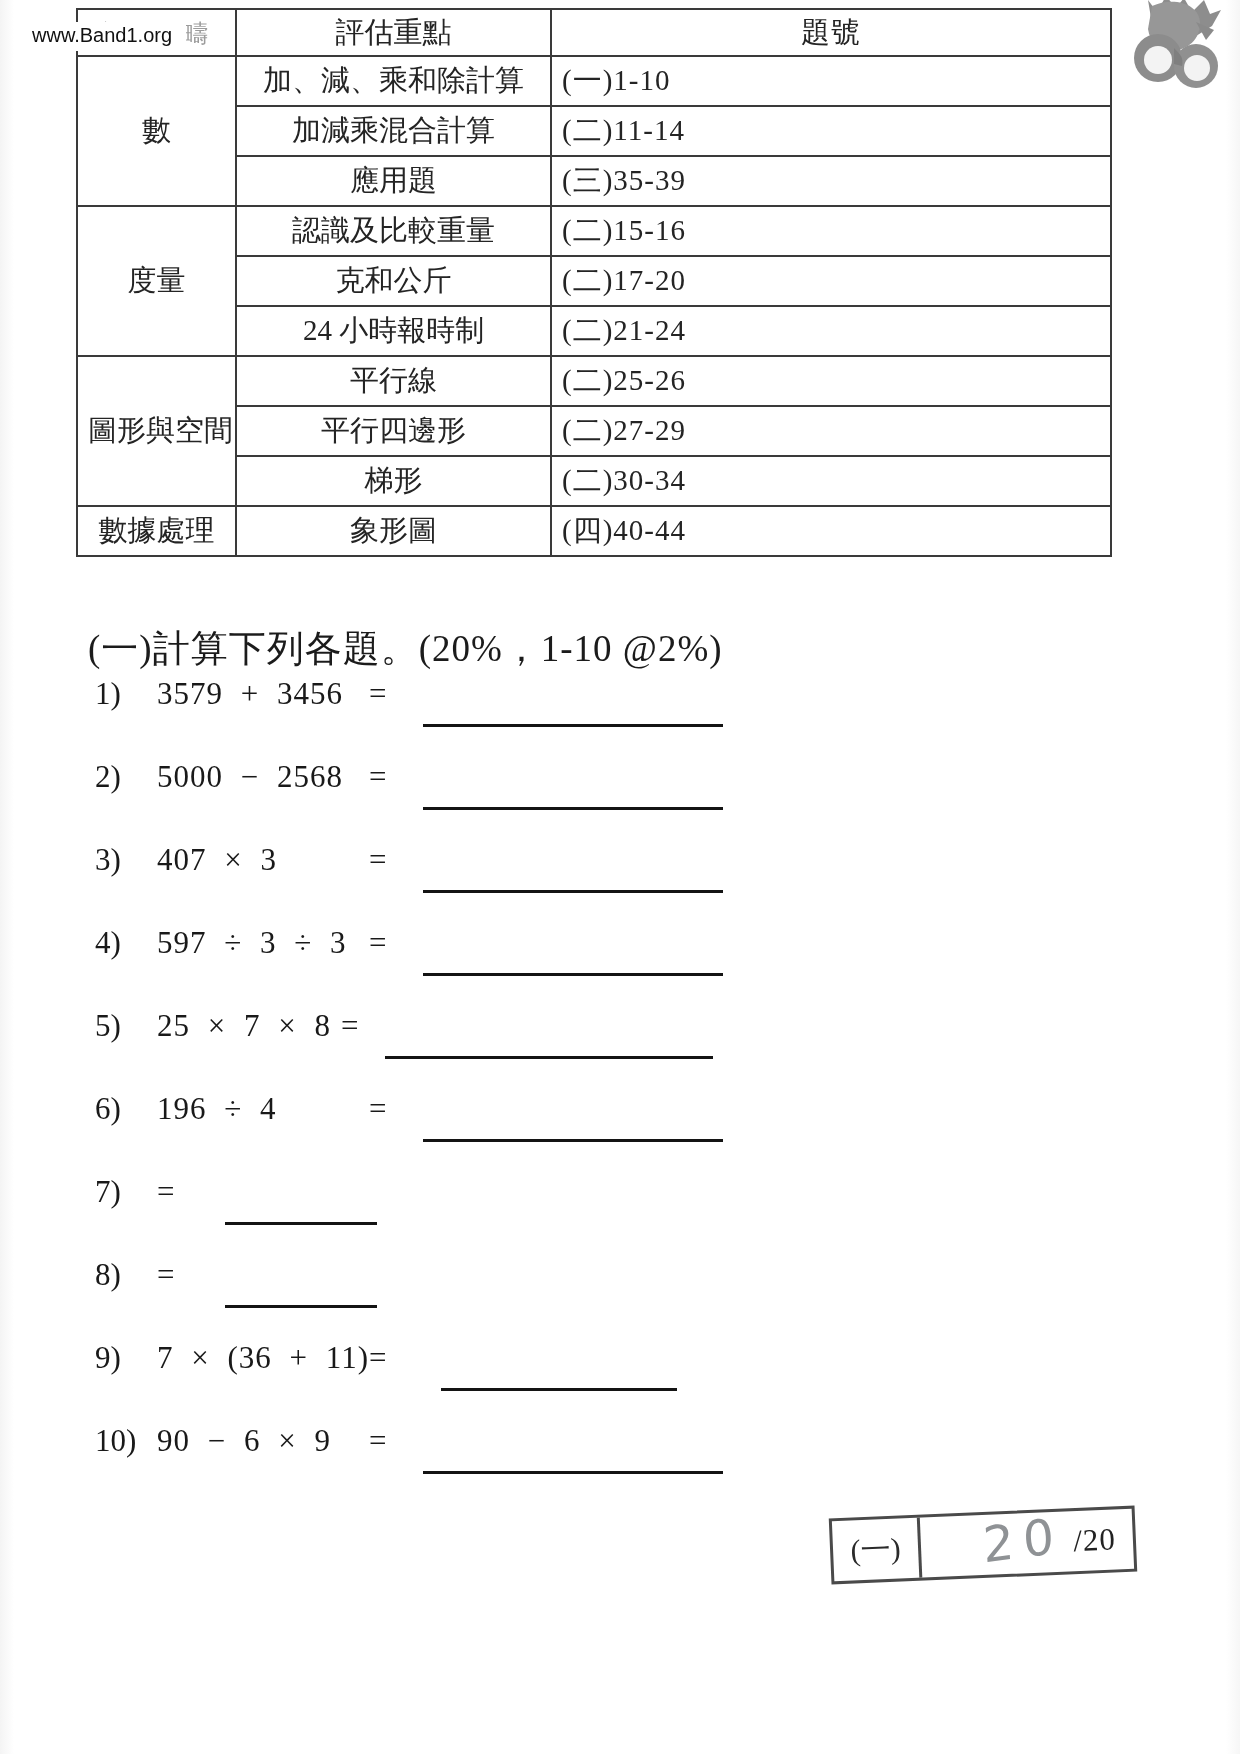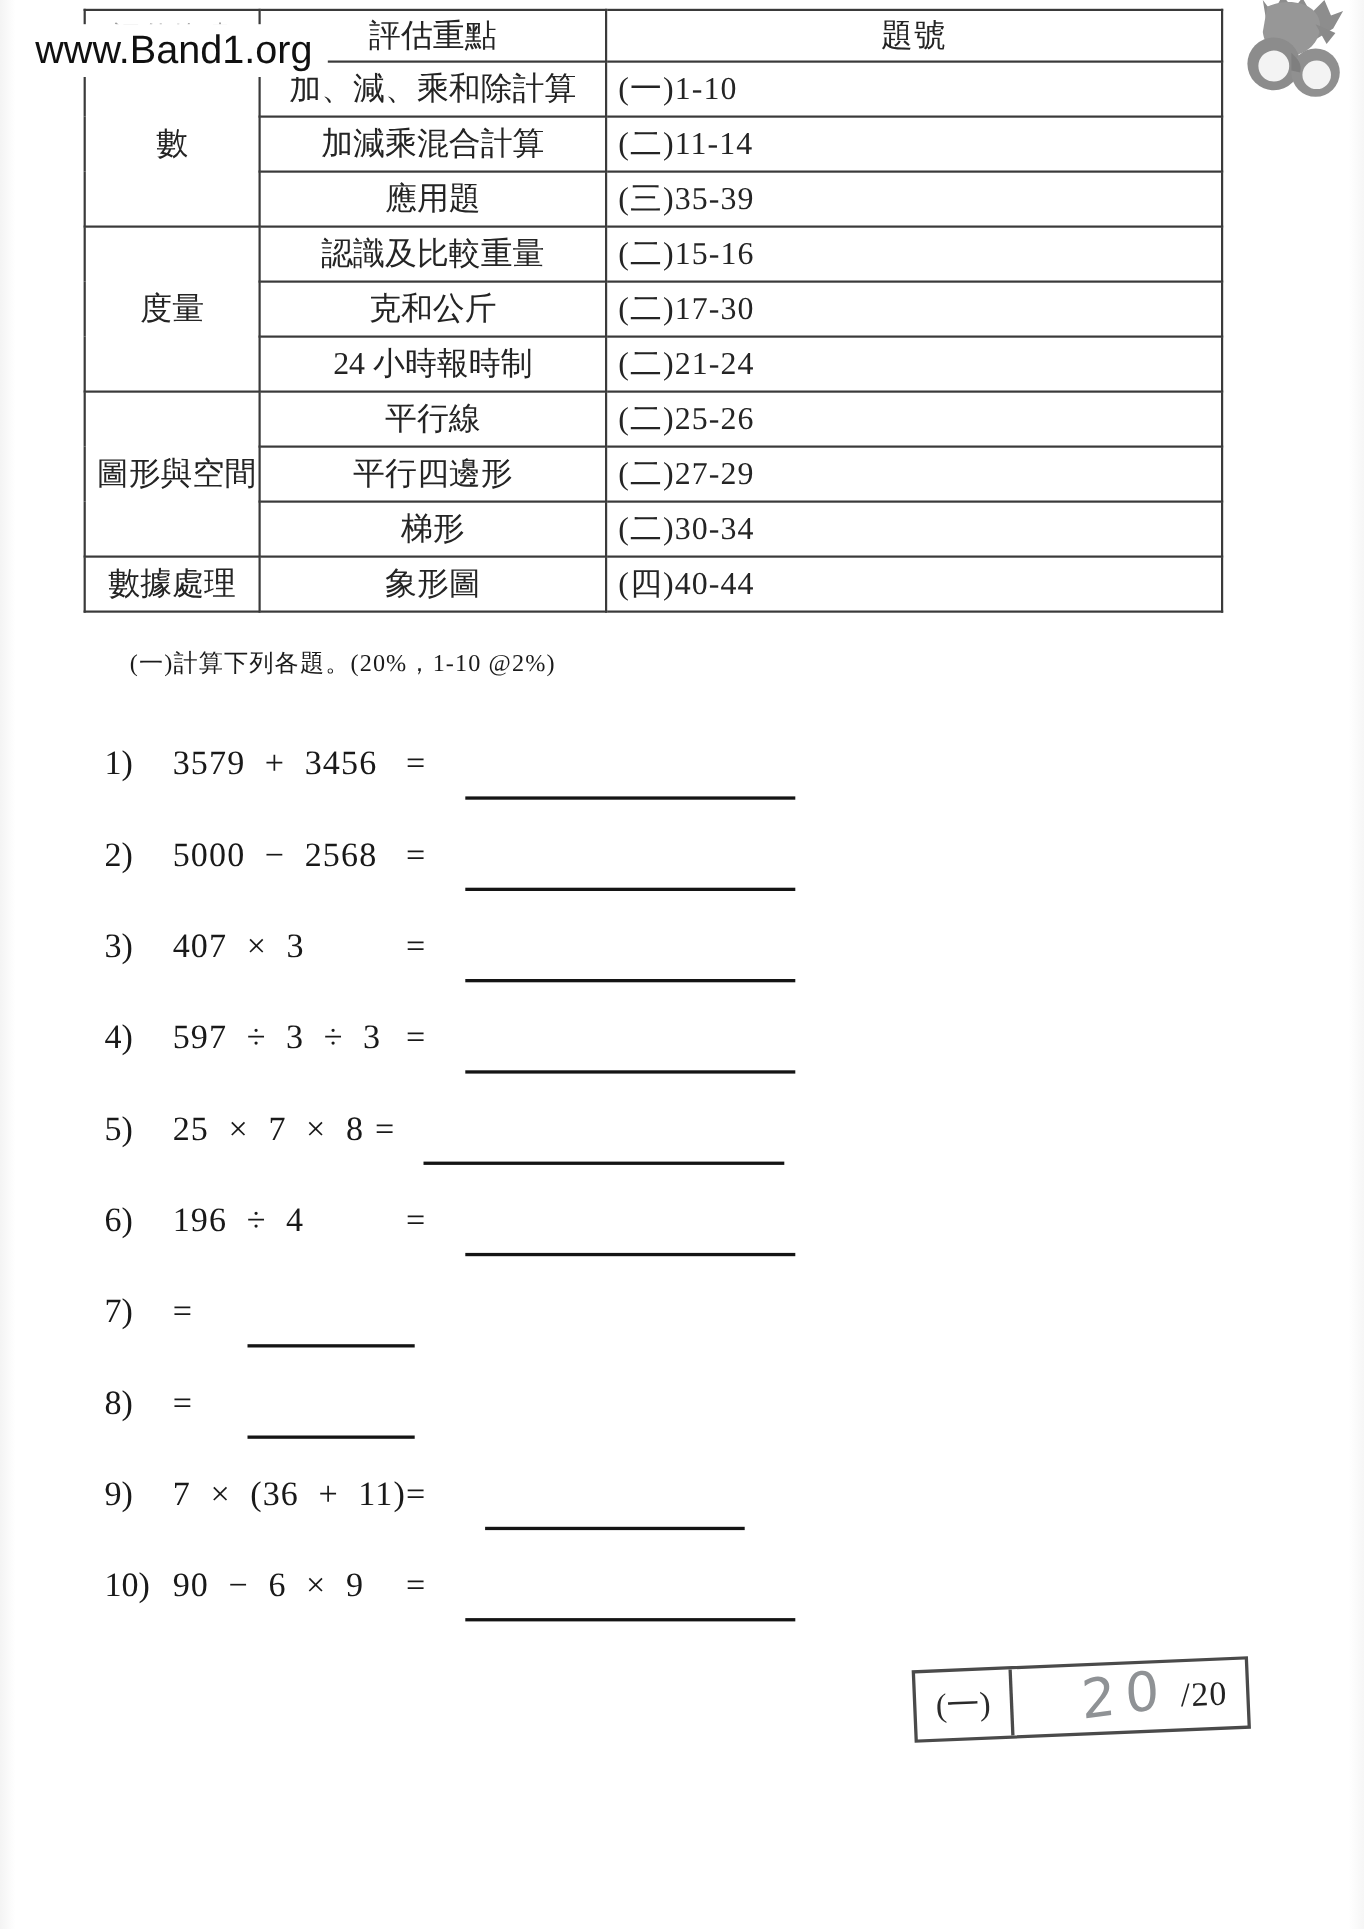--- a/index.html
+++ b/index.html
@@ -10,21 +10,21 @@
     font-family:"Liberation Serif","DejaVu Serif",serif;
     color:#1e1e1e;
     overflow:hidden;
   }
   .page { position:absolute; inset:0; background:linear-gradient(90deg,#f4f4f4 0px,#ffffff 14px,#ffffff 1226px,#f6f6f6 1240px); }
 
   
   .watermark {
     position:absolute; left:26px; top:22px; z-index:6;
     font-family:"Liberation Sans","DejaVu Sans",sans-serif;
-    font-size:36px; color:#101010; background:#ffffff;
+    font-size:20px; color:#101010; background:#ffffff;
     padding:2px 14px 4px 6px;
   }
 
   
   table.assessment {
     position:absolute; left:76px; top:8px; z-index:2;
     border-collapse:collapse; table-layout:fixed;
     width:1034px;
     font-size:29px; color:#242424;
   }
@@ -37,22 +37,22 @@
   td.c-domain { width:159px; text-align:center; }
   td.c-focus  { width:315px; text-align:center; padding-left:14px; }
   td.c-qno    { width:560px; text-align:left; padding-left:14px; letter-spacing:1px; }
   .faded-hdr { opacity:.45; filter:blur(.4px); font-size:25px; letter-spacing:2px; }
 
   
   .stamp { position:absolute; left:1126px; top:-4px; width:104px; height:100px; z-index:4; }
 
   
   .section-heading {
-    position:absolute; left:88px; top:588px; z-index:2;
-    font-size:22px; color:#1b1b1b; letter-spacing:1px;margin-left:30px;
+    position:absolute; left:88px; top:624px; z-index:2;
+    font-size:37px; color:#1b1b1b; letter-spacing:1px;
   }
 
   
   .questions { position:absolute; left:95px; top:652px; width:720px; z-index:2; }
   .q { height:83px; display:flex; align-items:center; font-size:31px; color:#191919; }
   .qnum  { width:62px; flex:none; }
   .qexpr { min-width:212px; flex:none; word-spacing:9px; letter-spacing:1px; }
   .qeq   { width:28px; flex:none; text-align:left; }
   .qline {
     flex:none; height:40px; transform:translateY(13px);
@@ -117,21 +117,21 @@
       <td class="c-qno">(三)35-39</td>
     </tr>
 
     <tr>
       <td class="c-domain" rowspan="3">度量</td>
       <td class="c-focus">認識及比較重量</td>
       <td class="c-qno">(二)15-16</td>
     </tr>
     <tr>
       <td class="c-focus">克和公斤</td>
-      <td class="c-qno">(二)17-30</td>
+      <td class="c-qno">(二)17-20</td>
     </tr>
     <tr>
       <td class="c-focus">24 小時報時制</td>
       <td class="c-qno">(二)21-24</td>
     </tr>
 
     <tr>
       <td class="c-domain" rowspan="3">圖形與空間</td>
       <td class="c-focus">平行線</td>
       <td class="c-qno">(二)25-26</td>

